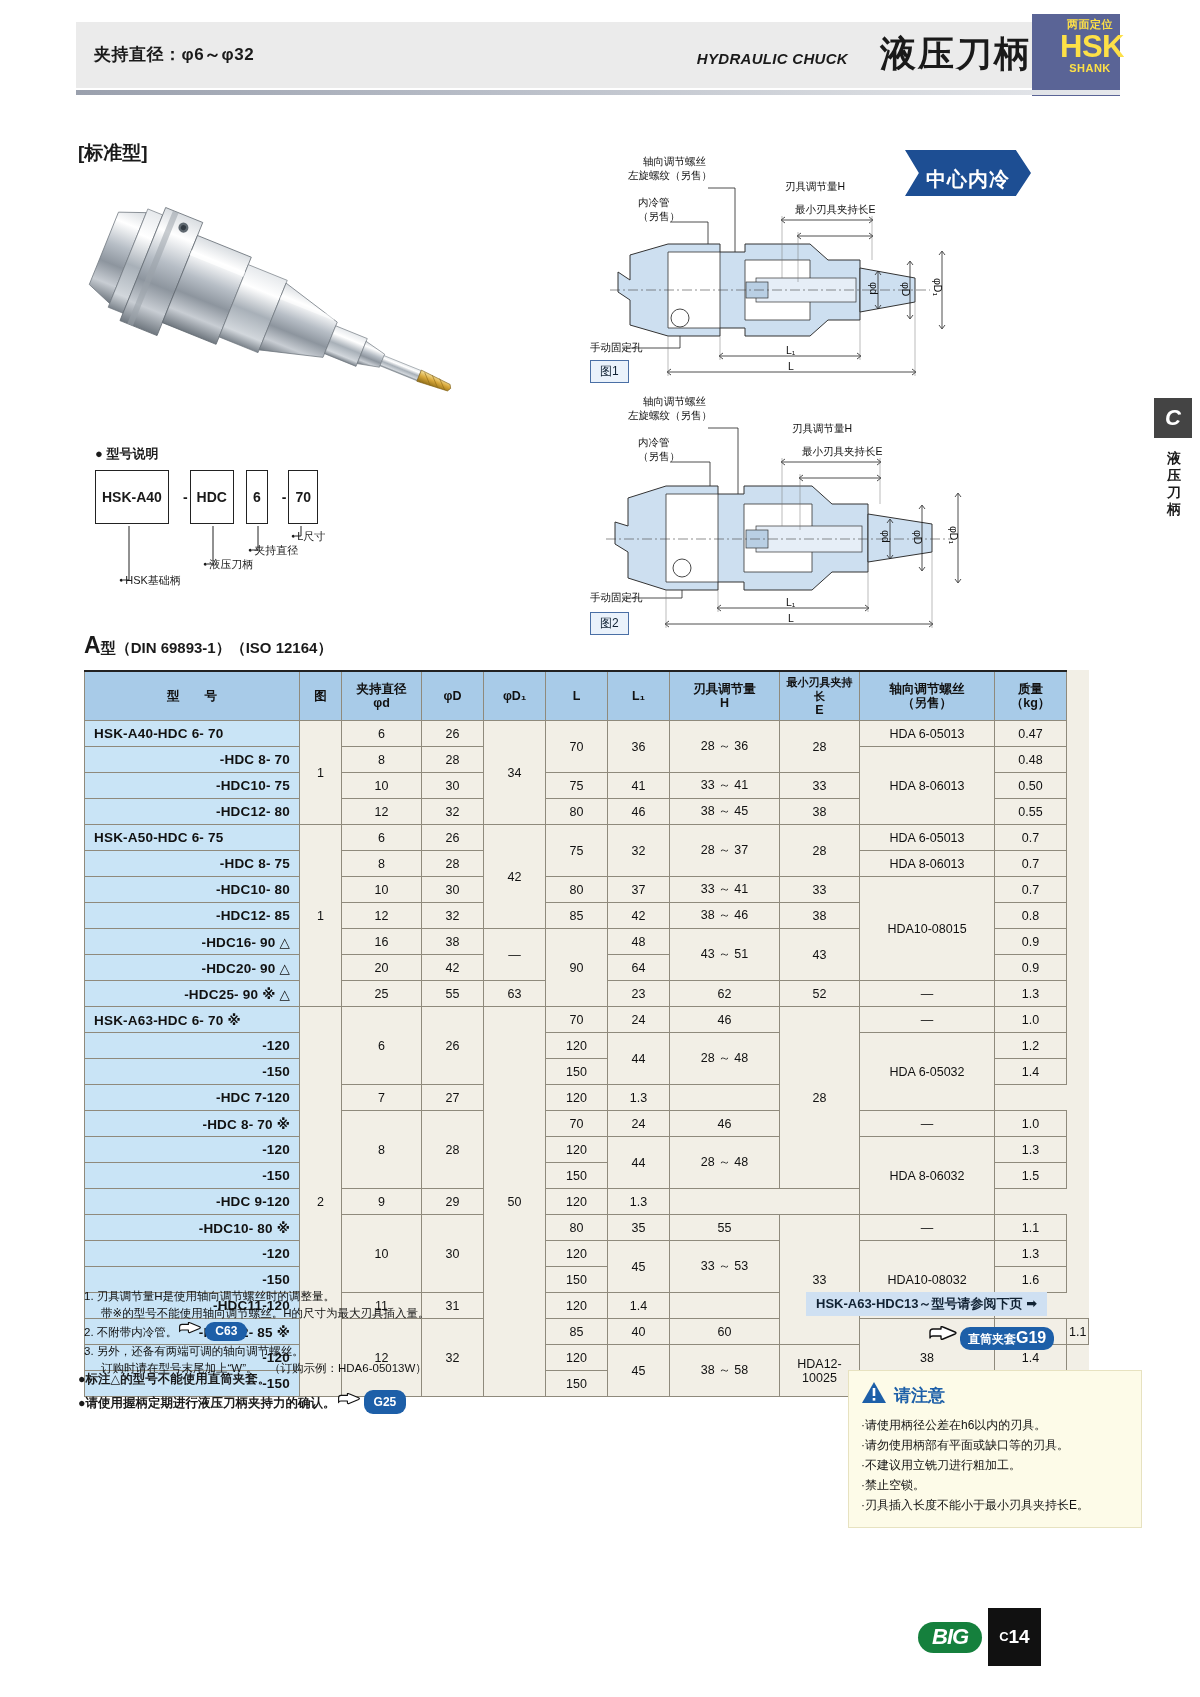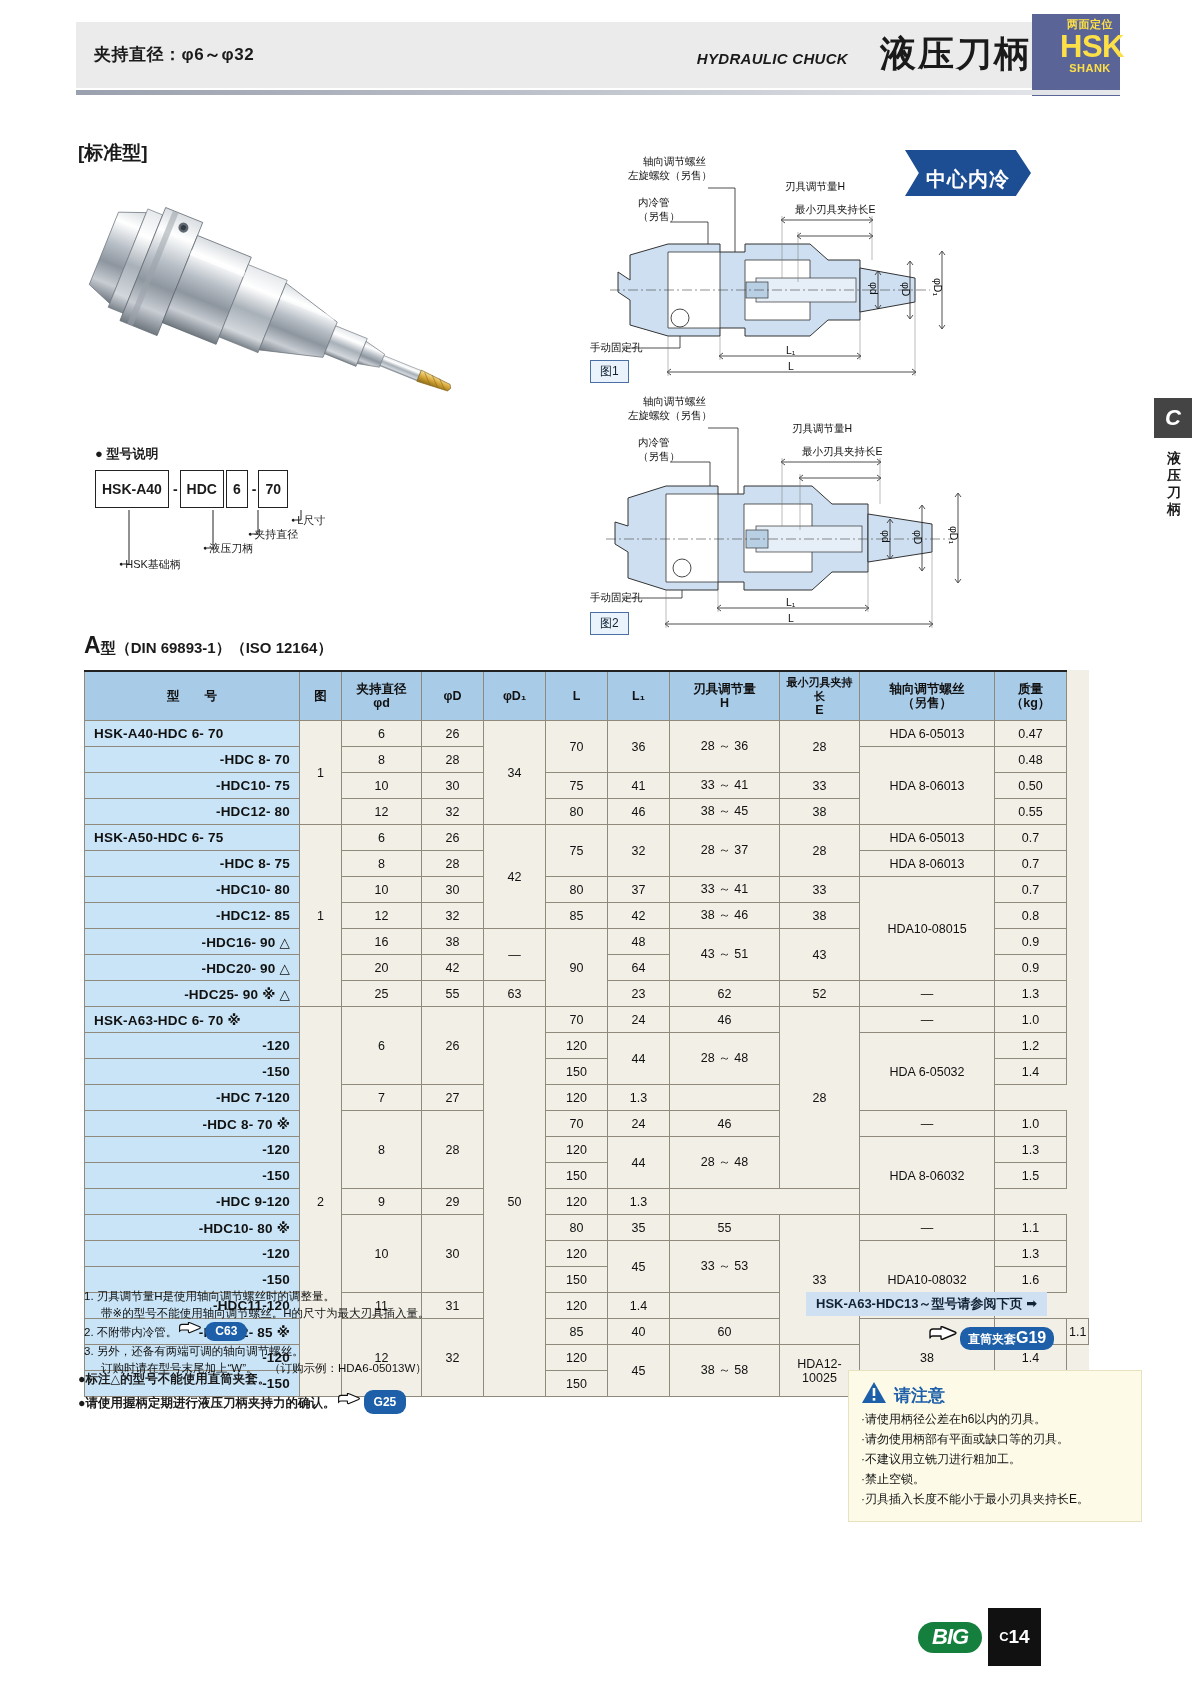--- a/index.html
+++ b/index.html
@@ -28,21 +28,21 @@
   
   .sec-std{position:absolute;left:78px;top:140px;font-size:19px;font-weight:bold;}
 
   
   .photo{position:absolute;left:70px;top:205px;width:400px;height:235px;}
 
   
   .mexp{position:absolute;left:95px;top:445px;}
   .mexp-title{font-size:13px;font-weight:bold;margin-bottom:7px;}
   .codebar{display:flex;align-items:center;gap:0;}
-  .cb{border:1.6px solid #222;padding:10px 6px;font-size:14px;font-weight:bold;background:#fff;margin-right:2px;}
+  .cb{border:1.6px solid #222;padding:18px 6px;font-size:14px;font-weight:bold;background:#fff;margin-right:12px;}
   .cbdash{font-size:14px;font-weight:bold;margin:0 2px;}
   .leaders{position:relative;width:330px;height:72px;font-size:11px;}
   .ld{position:absolute;white-space:nowrap;}
   .ld::before{content:"●";font-size:7px;vertical-align:2px;margin-right:2px;}
 
   
   .coolbadge{position:absolute;left:905px;top:150px;width:126px;height:46px;}
   .coolbadge .cbtxt{position:absolute;left:0;top:0;width:126px;height:58px;display:flex;align-items:center;justify-content:center;
       color:#fff;font-size:20px;font-weight:bold;letter-spacing:1px;z-index:2;}
   .hexshape{position:absolute;inset:0;background:#1d4e93;
@@ -100,21 +100,21 @@
   .refbar{position:absolute;left:806px;top:1292px;background:#cfe0f2;font-size:13px;font-weight:bold;
      padding:3px 10px;color:#123;white-space:nowrap;}
   .refbar2{position:absolute;left:928px;top:1326px;display:flex;align-items:center;}
   .refpill{background:#1d5fa8;color:#fff;font-size:12px;font-weight:bold;border-radius:10px;
      padding:2px 8px;white-space:nowrap;}
   .refpill .g{font-size:16px;}
 
   
   .caution{position:absolute;left:848px;top:1370px;width:268px;background:#fdfbe8;
      border:1px solid #e7e2c0;padding:10px 12px 12px 12px;}
-  .ctitle{display:flex;align-items:center;gap:7px;}
+  .ctitle{display:flex;align-items:center;gap:7px;margin-bottom:6px;}
   .ctitle-txt{color:#1d5fa8;font-size:17px;font-weight:bold;}
   .clist{font-size:12px;line-height:20px;color:#111;}
 
   
   .bigmark{position:absolute;left:918px;top:1608px;display:flex;align-items:center;}
   .biglogo{background:#15803d;color:#fff;font-size:22px;font-weight:bold;font-style:italic;
      border-radius:18px;padding:2px 14px 3px 14px;letter-spacing:-1px;}
   .pagenum{background:#111;color:#fff;font-size:19px;font-weight:bold;padding:18px 11px;margin-left:6px;}
   .pagenum .c{font-size:13px;vertical-align:2px;}
 </style>

